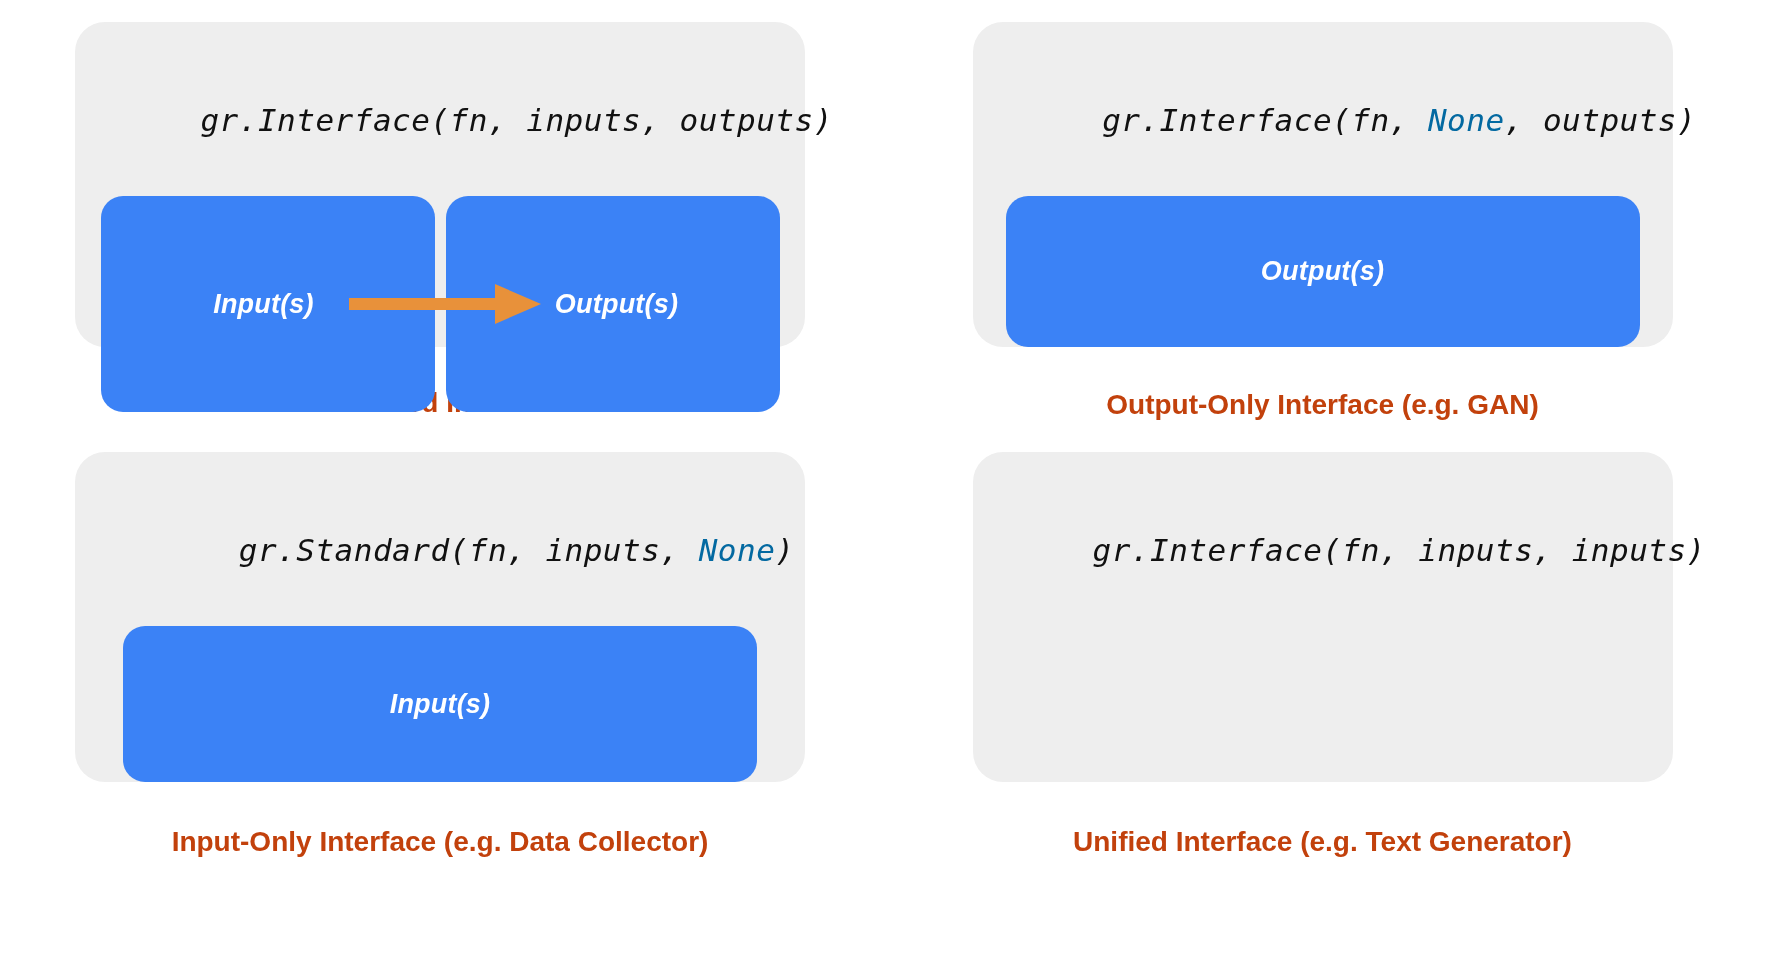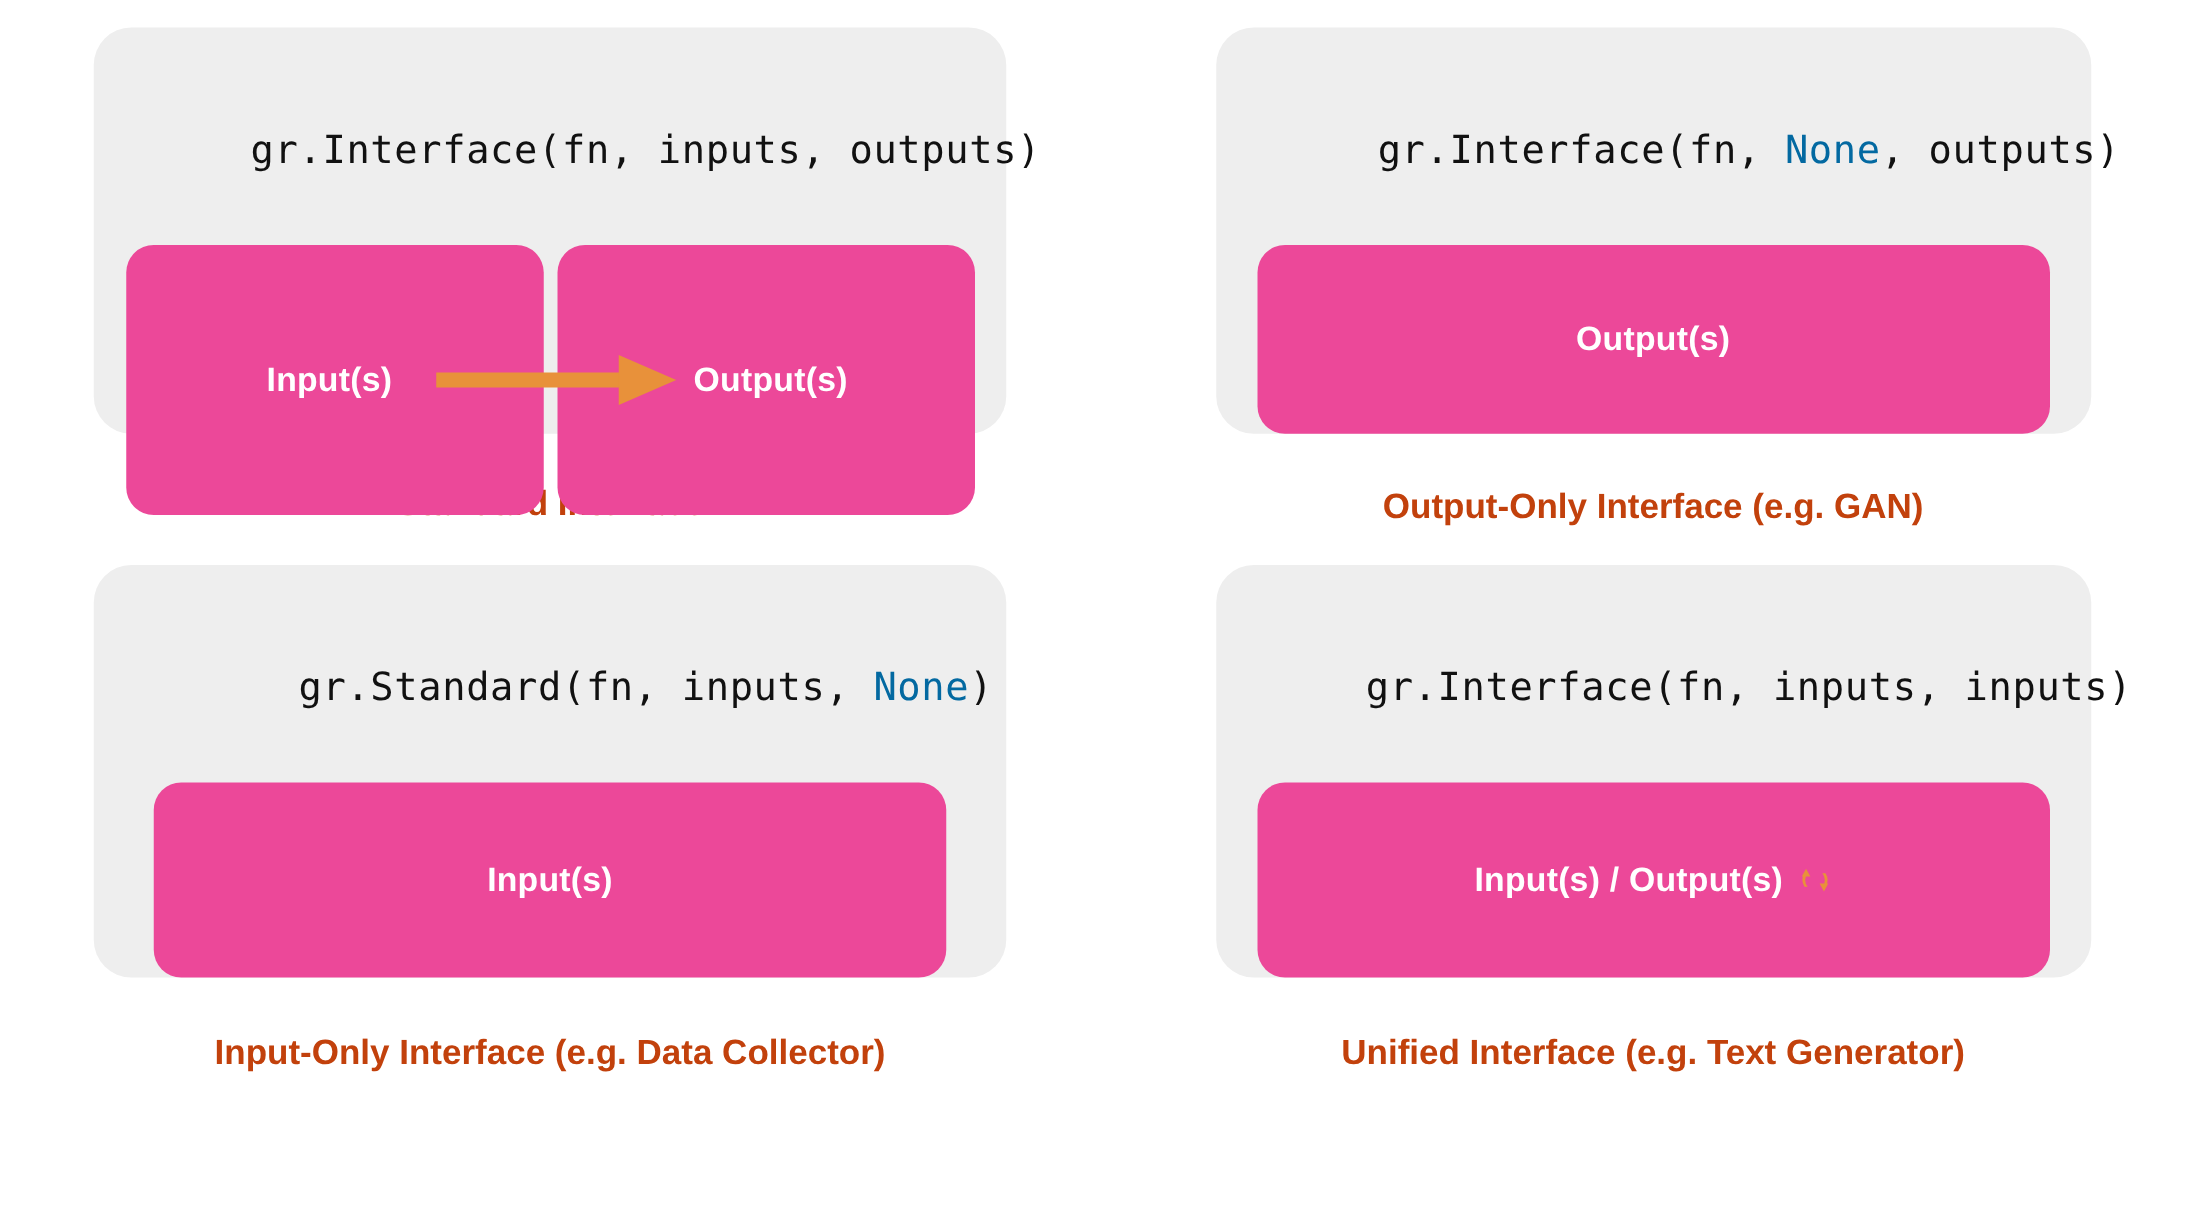--- a/index.html
+++ b/index.html
@@ -31,34 +31,35 @@
     box-sizing: border-box;
   }
 
   .card {
     background: #eeeeee;
     border-radius: 30px;
     box-sizing: border-box;
     display: flex;
     flex-direction: column;
     align-items: center;
+    font-style: italic;
   }
 
   .code-line {
     font-family: "DejaVu Sans Mono", "Liberation Mono", monospace;
     color: #111111;
     white-space: pre;
     letter-spacing: 0.5px;
   }
   .code-none {
     color: #0369a1;
   }
 
   .slot {
-    background: #ec4899;
+    background: #3b82f6;
     border-radius: 22px;
     display: flex;
     align-items: center;
     justify-content: center;
     position: relative;
     box-sizing: border-box;
   }
   .slot-label {
     color: #ffffff;
     font-weight: bold;
@@ -199,30 +200,17 @@
       </div>
     </div>
     <div class="caption">Input-Only Interface (e.g. Data Collector)</div>
   </div>
 
   <div class="quadrant" id="q-unified">
     <div class="card">
       <div class="code-line">
         <span>gr.Interface(fn, inputs, inputs)</span><span class="code-none"></span><span></span>
       </div>
-      <div class="slot">
-        <span class="slot-label">
-          <span>Input(s) / Output(s)</span>
-          <span class="loop-icon">
-            <svg width="26" height="26" viewBox="0 0 24 24" aria-hidden="true">
-              <path d="M6.6 7.0 A7.6 7.6 0 0 0 6.6 17.0 L4.2 17.0 A9.6 9.6 0 0 1 4.2 7.0 Z" fill="#e8913a"></path>
-              <polygon points="2.2,9.4 8.6,9.4 5.4,3.6" fill="#e8913a"></polygon>
-              <path d="M17.4 17.0 A7.6 7.6 0 0 0 17.4 7.0 L19.8 7.0 A9.6 9.6 0 0 1 19.8 17.0 Z" fill="#e8913a"></path>
-              <polygon points="21.8,14.6 15.4,14.6 18.6,20.4" fill="#e8913a"></polygon>
-            </svg>
-          </span>
-        </span>
-      </div>
     </div>
     <div class="caption">Unified Interface (e.g. Text Generator)</div>
   </div>
 
 </div>
 
 </body></html>

